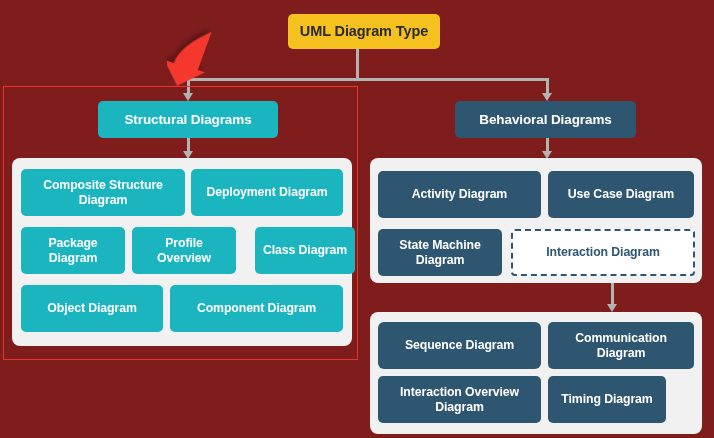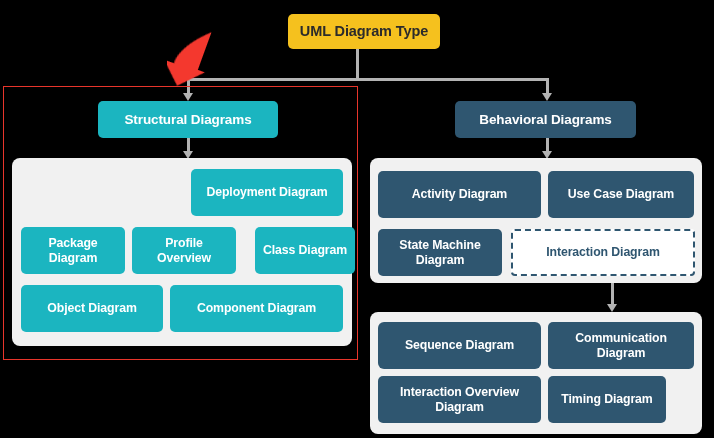--- a/index.html
+++ b/index.html
@@ -7,21 +7,21 @@
     padding: 0;
     background: #ffffff;
   }
   body {
     font-family: "Liberation Sans", sans-serif;
   }
   #canvas {
     position: relative;
     width: 714px;
     height: 438px;
-    background: #000000;
+    background: #7f1d1d;
     overflow: hidden;
   }
 
   
   .node {
     position: absolute;
     display: flex;
     align-items: center;
     justify-content: center;
     text-align: center;
@@ -135,20 +135,21 @@
 
   <div class="conn-v" style="left:611px; top:283px; height:22px;"></div>
   <div class="arrow-head" style="left:607px; top:304px;"></div>
 
   <div class="node root" style="left:288px; top:14px; width:152px; height:35px;">UML Diagram Type</div>
 
   <div class="node teal head" style="left:98px; top:101px; width:180px; height:37px;">Structural Diagrams</div>
 
   <div class="panel" style="left:12px; top:158px; width:340px; height:188px;"></div>
 
+  <div class="node teal leaf" style="left:21px; top:169px; width:164px; height:47px;">Composite Structure Diagram</div>
   <div class="node teal leaf" style="left:191px; top:169px; width:152px; height:47px;">Deployment Diagram</div>
 
   <div class="node teal leaf" style="left:21px; top:227px; width:104px; height:47px;">Package Diagram</div>
   <div class="node teal leaf" style="left:132px; top:227px; width:104px; height:47px;">Profile Overview</div>
   <div class="node teal leaf" style="left:243px; top:227px; width:100px; height:47px;margin-left:12px;">Class Diagram</div>
 
   <div class="node teal leaf" style="left:21px; top:285px; width:142px; height:47px;">Object Diagram</div>
   <div class="node teal leaf" style="left:170px; top:285px; width:173px; height:47px;">Component Diagram</div>
 
   <div class="node navy head" style="left:455px; top:101px; width:181px; height:37px;">Behavioral Diagrams</div>

